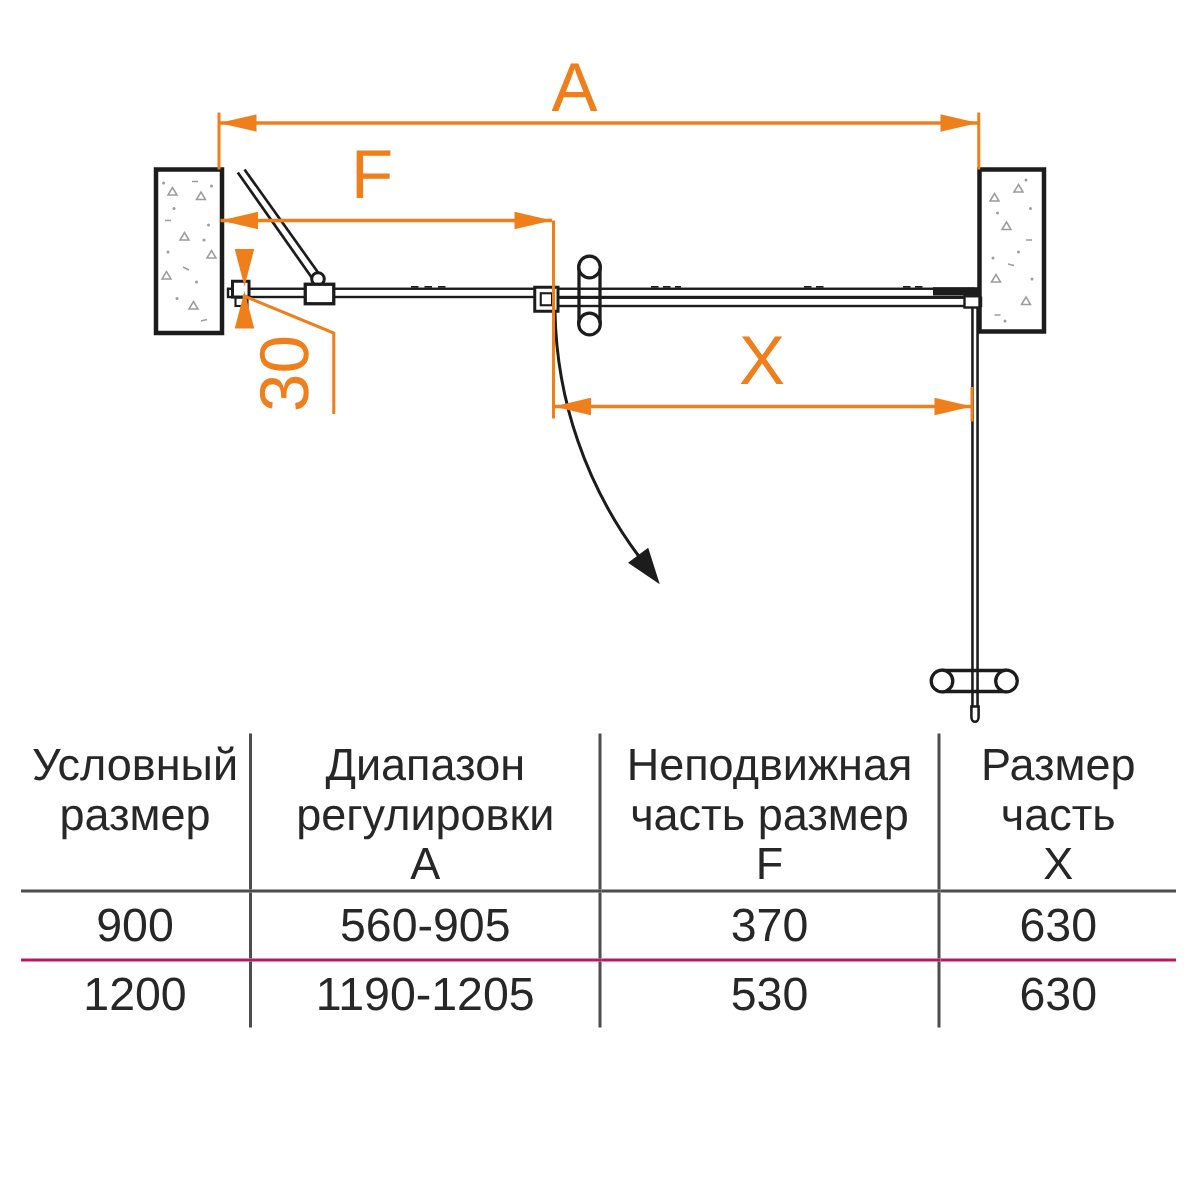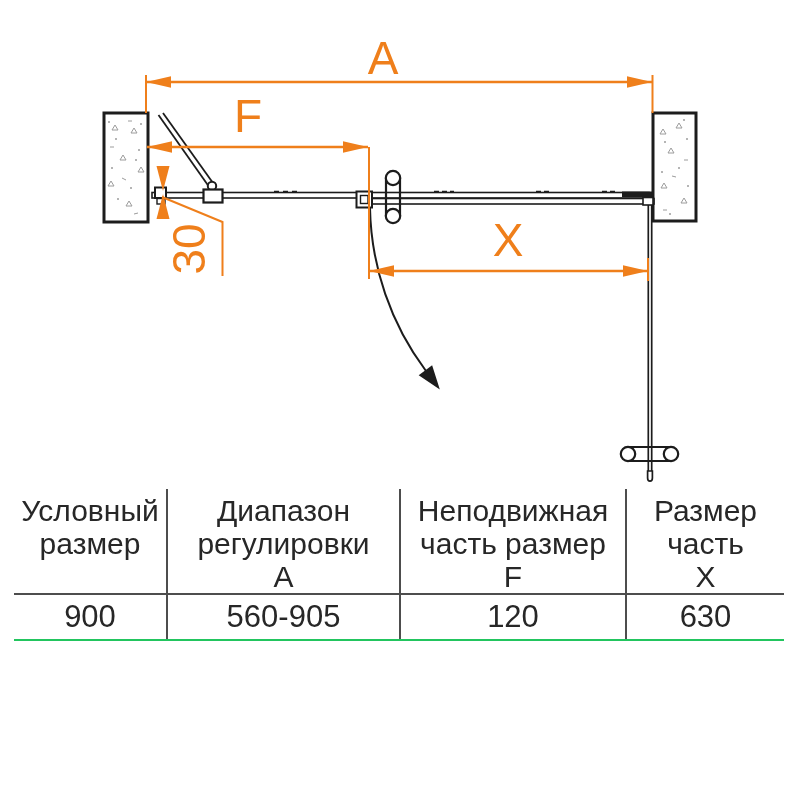--- a/index.html
+++ b/index.html
@@ -9,21 +9,21 @@
   .dim-label{fill:#EF7F1B;font-size:46px;}
   .org{stroke:#EF7F1B;fill:none;}
   .orgf{fill:#EF7F1B;stroke:none;}
   .tex{stroke:#9c9c9c;fill:none;stroke-width:1;}
   .texd{fill:#9c9c9c;stroke:none;}
   
   #spec-table{position:absolute;left:14px;top:489px;width:770px;border-collapse:collapse;
               table-layout:fixed;color:#272727;}
   #spec-table th{font-weight:400;vertical-align:top;padding:5px 0 0 0;line-height:33px;
                  font-size:30px;border-bottom:2px solid #4d4d4d;}
-  #spec-table td{text-align:center;height:42px;font-size:31px;border-bottom:2px solid #22c55e;}
+  #spec-table td{text-align:center;height:42px;font-size:31px;border-bottom:2px solid #be185d;}
   #spec-table tr.last td{border-bottom:none;}
   #spec-table th,#spec-table td{}
   .vline{border-left:2px solid #4d4d4d;}
   .hline3{min-height:33px;}
 </style>
 </head>
 <body>
 
 <div id="stage">
 
@@ -194,18 +194,24 @@
           <div>Размер</div>
           <div>часть</div>
           <div class="hline3">X</div>
         </th>
       </tr>
     </thead>
     <tbody>
       <tr>
         <td>900</td>
         <td class="vline">560-905</td>
-        <td class="vline">120</td>
+        <td class="vline">370</td>
+        <td class="vline">630</td>
+      </tr>
+      <tr class="last">
+        <td>1200</td>
+        <td class="vline">1190-1205</td>
+        <td class="vline">530</td>
         <td class="vline">630</td>
       </tr>
     </tbody>
   </table>
 </div>
 
 </body></html>

